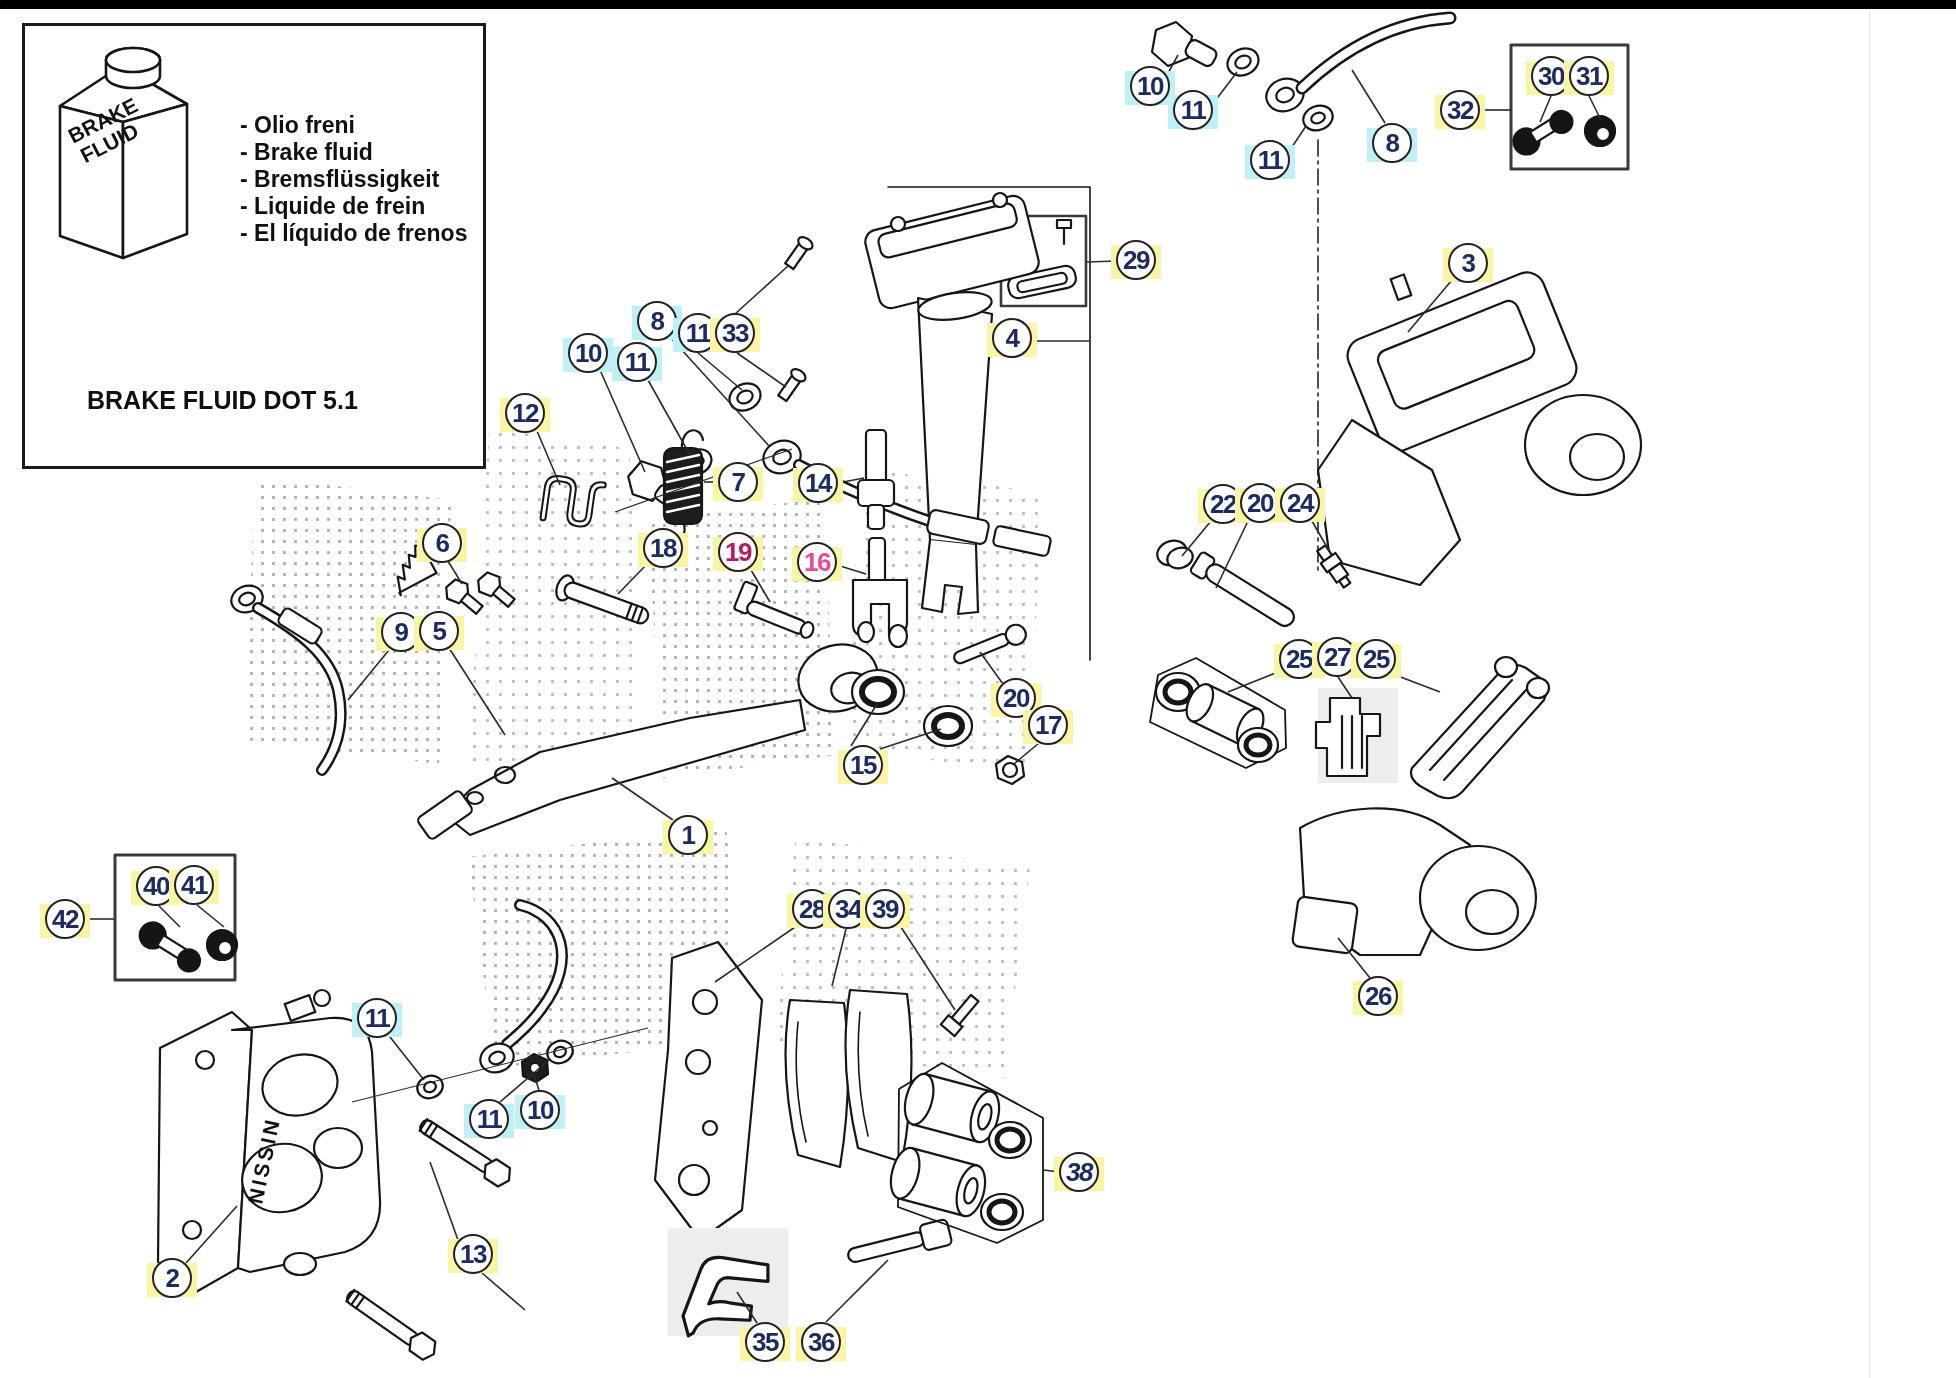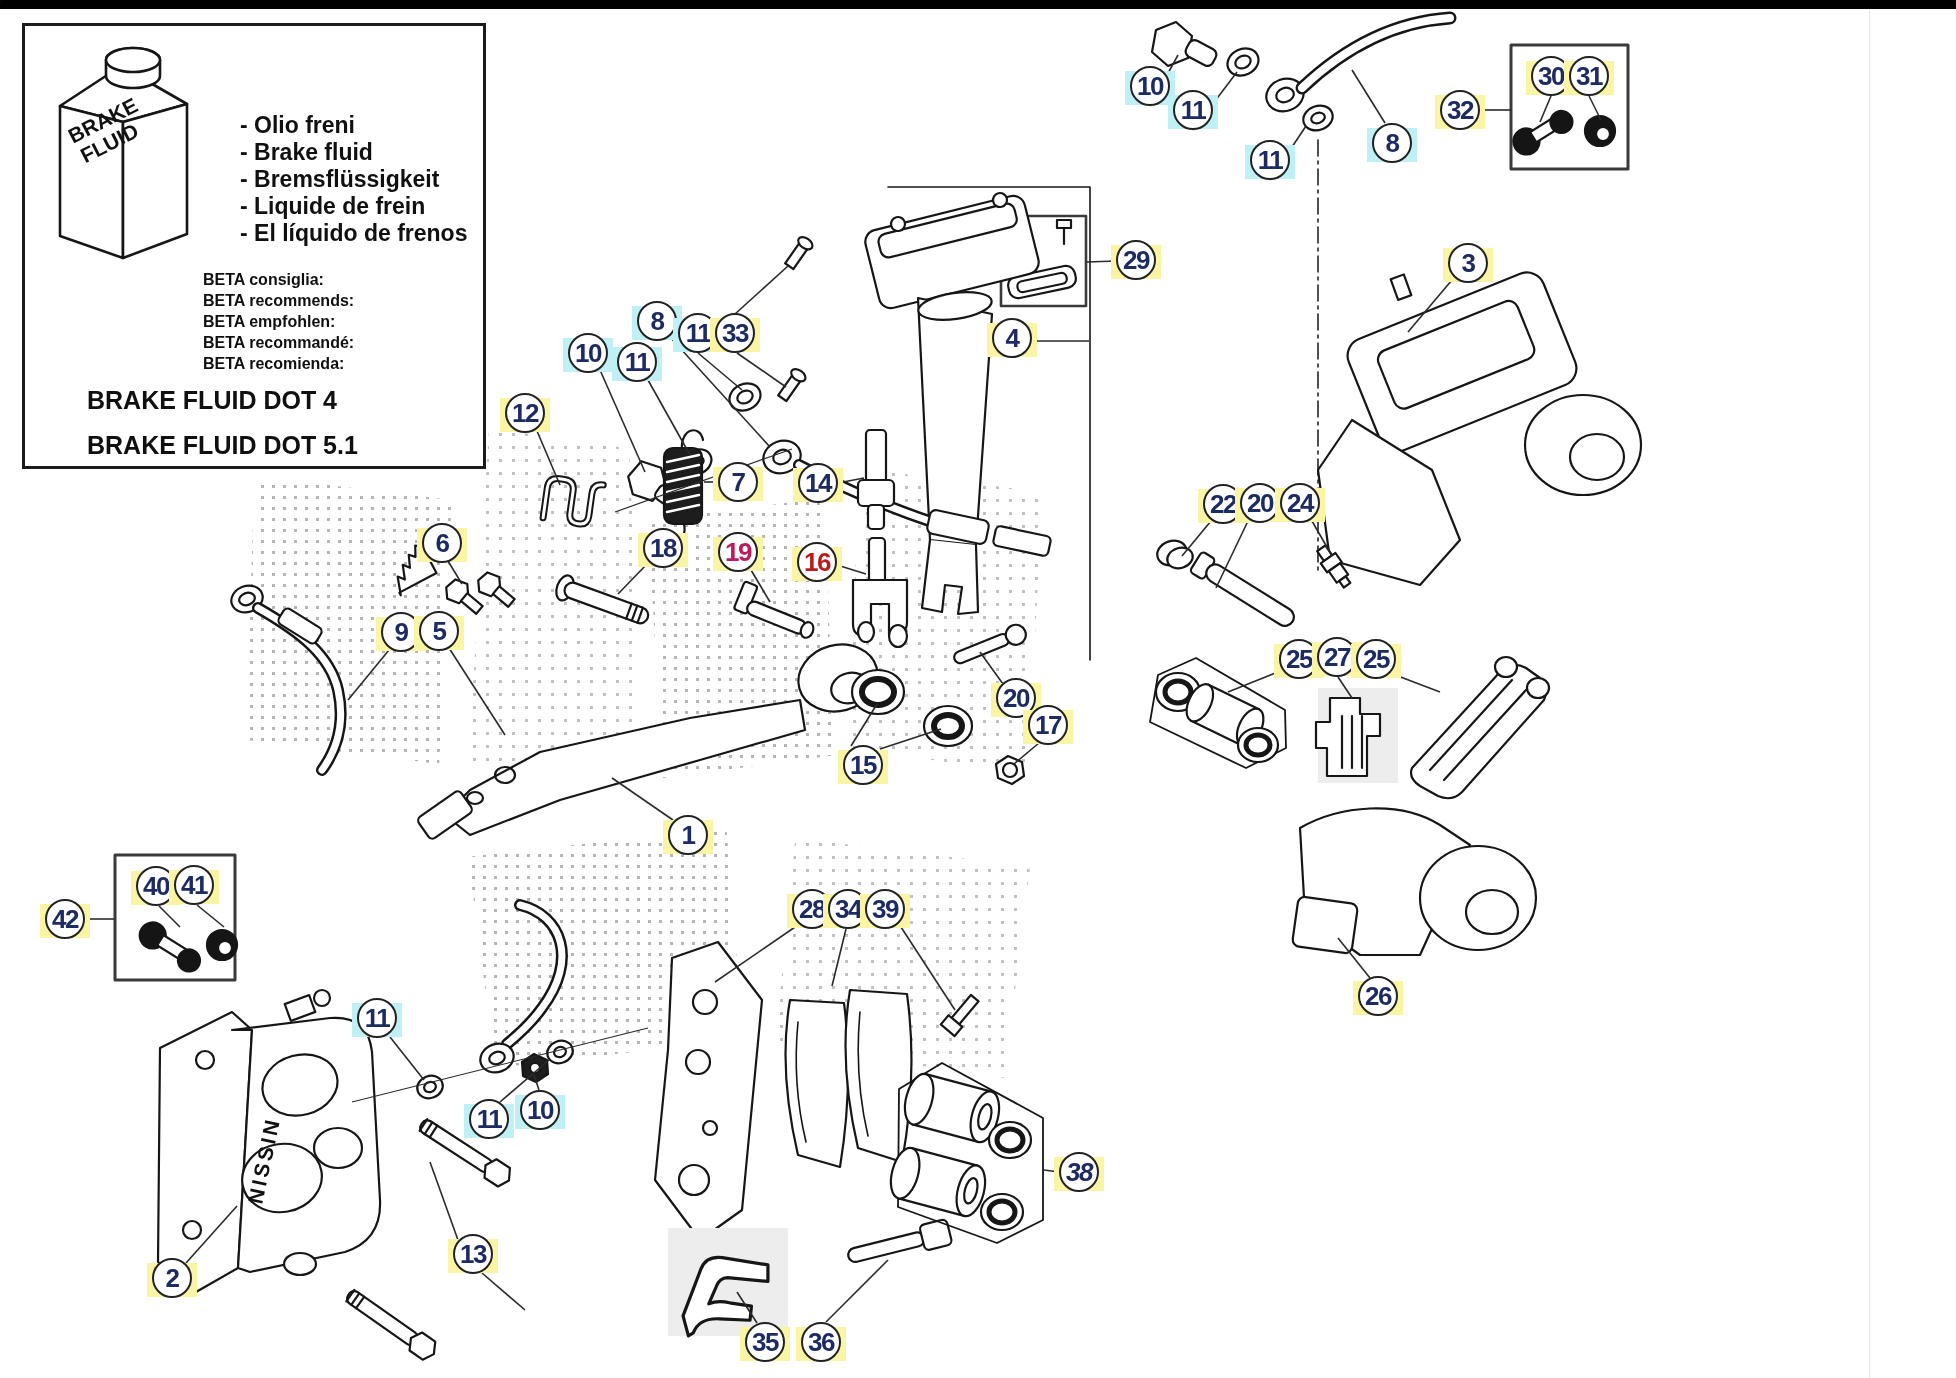--- a/index.html
+++ b/index.html
@@ -70,29 +70,21 @@
       <text x="2" y="23">FLUID</text>
     </g>
   </svg>
   <div id="fluid-names">
       <div>- Olio freni</div>
       <div>- Brake fluid</div>
       <div>- Bremsflüssigkeit</div>
       <div>- Liquide de frein</div>
       <div>- El líquido de frenos</div>
     </div>
-  <div id="beta-recs">
-      <div>BETA consiglia:</div>
-      <div>BETA recommends:</div>
-      <div>BETA empfohlen:</div>
-      <div>BETA recommandé:</div>
-      <div>BETA recomienda:</div>
-    </div>
   <div id="dot-specs">
-      <div>BRAKE FLUID DOT 4</div>
       <div>BRAKE FLUID DOT 5.1</div>
     </div>
 </div>
 
 <svg id="art" width="1956" height="1378" viewBox="0 0 1956 1378">
   <g stroke="#161616" stroke-width="2.2" fill="none" stroke-linejoin="round" stroke-linecap="round">
 
     <g>
       <polygon points="1156,30 1176,22 1192,36 1188,58 1168,66 1152,52" fill="#fff"></polygon>
       <rect x="1186" y="44" width="30" height="18" rx="6" transform="rotate(28 1201 53)" fill="#fff"></rect>
@@ -595,21 +587,21 @@
     <div class="callout" style="left: 663px; top: 548px;">
       <div class="hl" style="background: rgb(250, 245, 164);"></div>
       <div class="circ" style="color: rgb(29, 43, 99);">18</div>
     </div>
     <div class="callout" style="left: 738px; top: 552px;">
       <div class="hl" style="background: rgb(250, 245, 164);"></div>
       <div class="circ" style="color: #be185d;">19</div>
     </div>
     <div class="callout" style="left: 817px; top: 562px;">
       <div class="hl" style="background: rgb(250, 245, 164);"></div>
-      <div class="circ" style="color: #b91c1c;">16</div>
+      <div class="circ" style="color: #ec4899;">16</div>
     </div>
     <div class="callout" style="left: 442px; top: 543px;">
       <div class="hl" style="background: rgb(250, 245, 164);"></div>
       <div class="circ" style="color: rgb(29, 43, 99);">6</div>
     </div>
     <div class="callout" style="left: 401px; top: 632px;">
       <div class="hl" style="background: rgb(250, 245, 164);"></div>
       <div class="circ" style="color: rgb(29, 43, 99);">9</div>
     </div>
     <div class="callout" style="left: 439px; top: 631px;">

